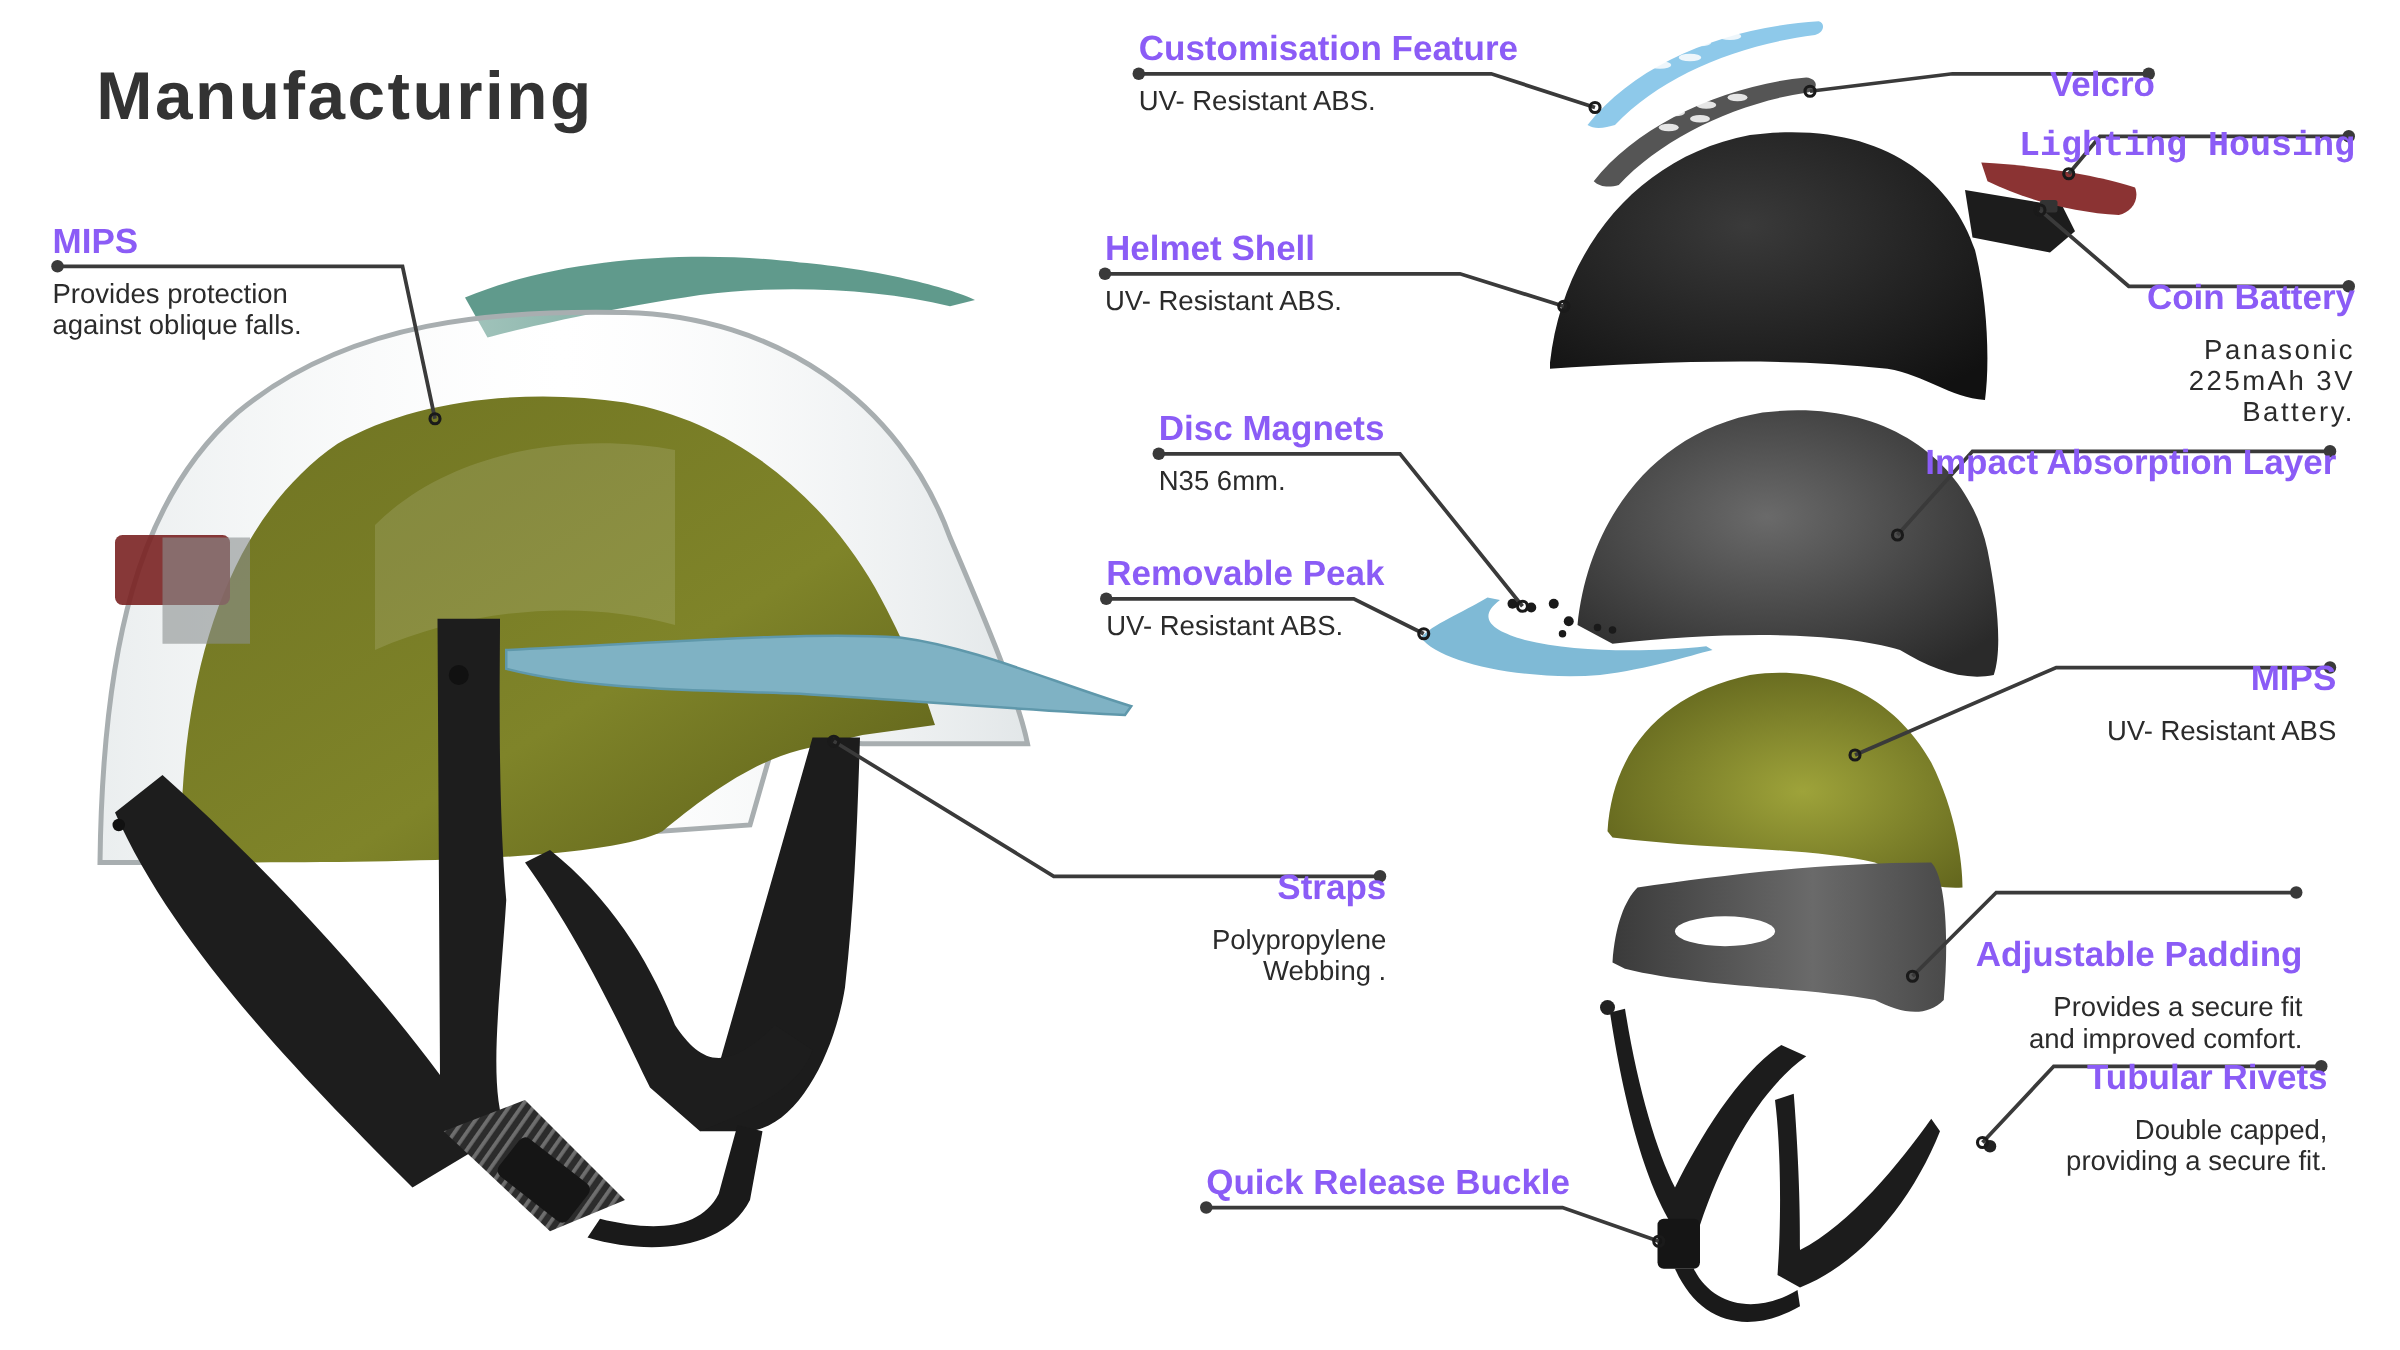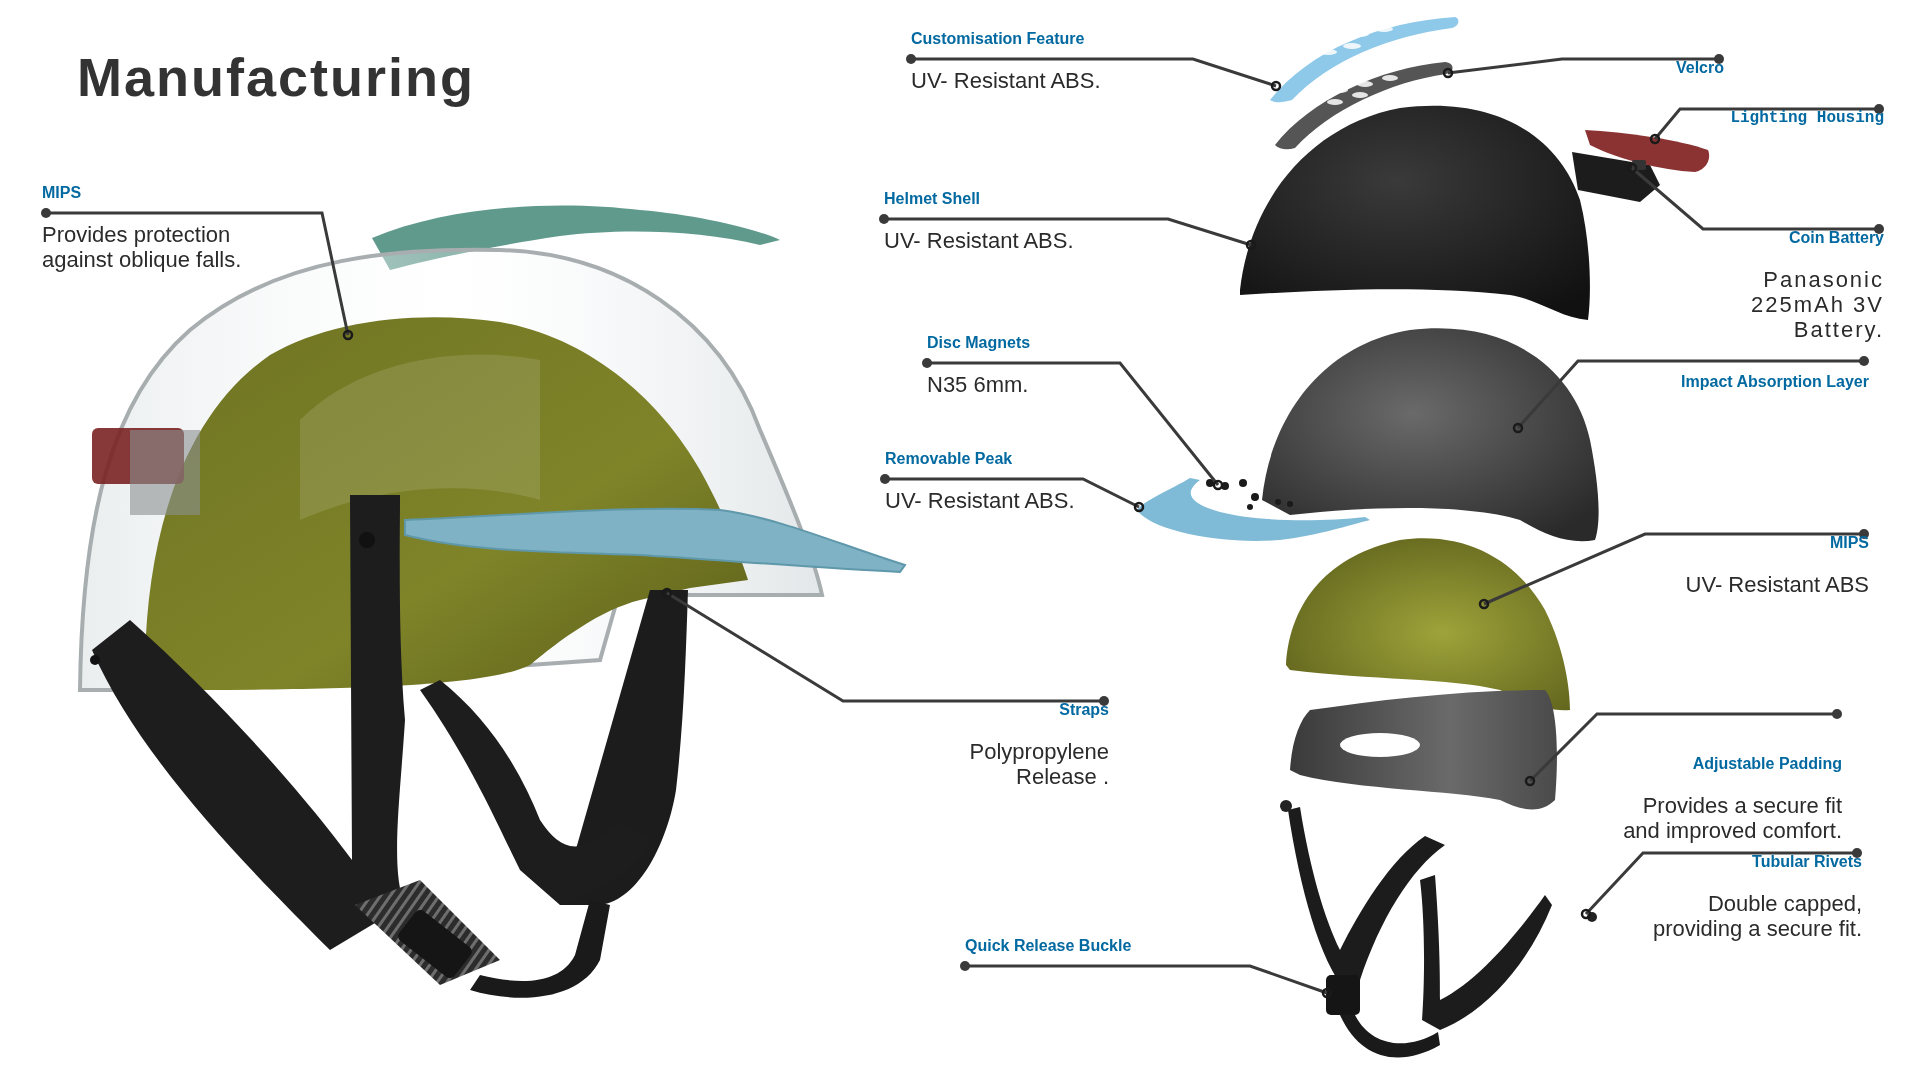--- a/index.html
+++ b/index.html
@@ -2,21 +2,21 @@
 <html><head>
 <meta charset="utf-8">
 <style>
   html, body { margin: 0; padding: 0; background: #ffffff; }
   body { width: 1920px; height: 1080px; position: relative; overflow: hidden;
          font-family: "Liberation Sans", "DejaVu Sans", sans-serif; color: #333333; }
   #art { position: absolute; left: 0; top: 0; width: 1920px; height: 1080px; }
   .title { position: absolute; left: 61px; top: 30px; font-size: 54px; font-weight: 700;
            color: #333333; letter-spacing: 2px; margin: 16px; }
   .label { position: absolute; }
-  .label .name { font-size: 16px; font-weight: 700; color: #0369a1; line-height: 26px; white-space: nowrap; }
+  .label .name { font-size: 28px; font-weight: 700; color: #8b5cf6; line-height: 26px; white-space: nowrap; }
   .label .desc { font-size: 22px; font-weight: 400; color: #2b2b2b; line-height: 25px; margin-top: 16px; white-space: pre-line; }
   .label.right { text-align: right; margin-top: 29px; }
   .label .desc.spaced { letter-spacing: 2px; }
 </style>
 </head>
 <body>
 
 <svg id="art" viewBox="0 0 1920 1080" xmlns="http://www.w3.org/2000/svg">
   <defs>
     <radialGradient id="gShell" cx="0.45" cy="0.35" r="0.75">
@@ -205,21 +205,21 @@
 
 <div class="label" style="left:42px; top:180px;">
   <div class="name">MIPS</div>
   <div class="desc">Provides protection
 against oblique falls.</div>
 </div>
 
 <div class="label right" style="right:811px; top:668px;text-align:right;">
   <div class="name">Straps</div>
   <div class="desc">Polypropylene
-Release .</div>
+Webbing .</div>
 </div>
 
 <div class="label" style="left:911px; top:26px;">
   <div class="name">Customisation Feature</div>
   <div class="desc">UV- Resistant ABS.</div>
 </div>
 
 <div class="label" style="left:884px; top:186px;">
   <div class="name">Helmet Shell</div>
   <div class="desc">UV- Resistant ABS.</div>
@@ -247,21 +247,21 @@
   <div class="name">Lighting Housing</div>
 </div>
 
 <div class="label right" style="right:36px; top:196px;">
   <div class="name">Coin Battery</div>
   <div class="desc spaced">Panasonic
 225mAh 3V
 Battery.</div>
 </div>
 
-<div class="label right" style="right:51px; top:340px;text-align:center;">
+<div class="label right" style="right:51px; top:328px;text-align:center;">
   <div class="name">Impact Absorption Layer</div>
 </div>
 
 <div class="label right" style="right:51px; top:501px;">
   <div class="name">MIPS</div>
   <div class="desc">UV- Resistant ABS</div>
 </div>
 
 <div class="label right" style="right:78px; top:722px;">
   <div class="name">Adjustable Padding</div>

